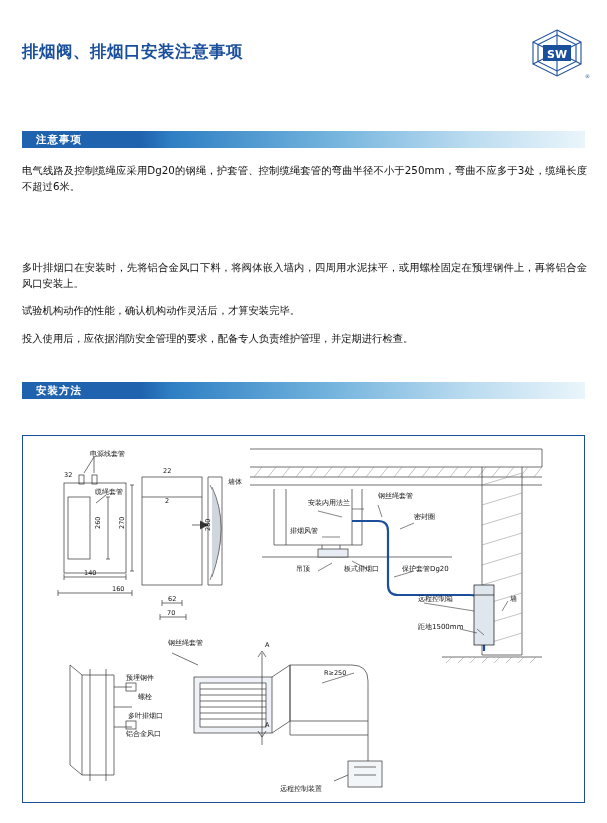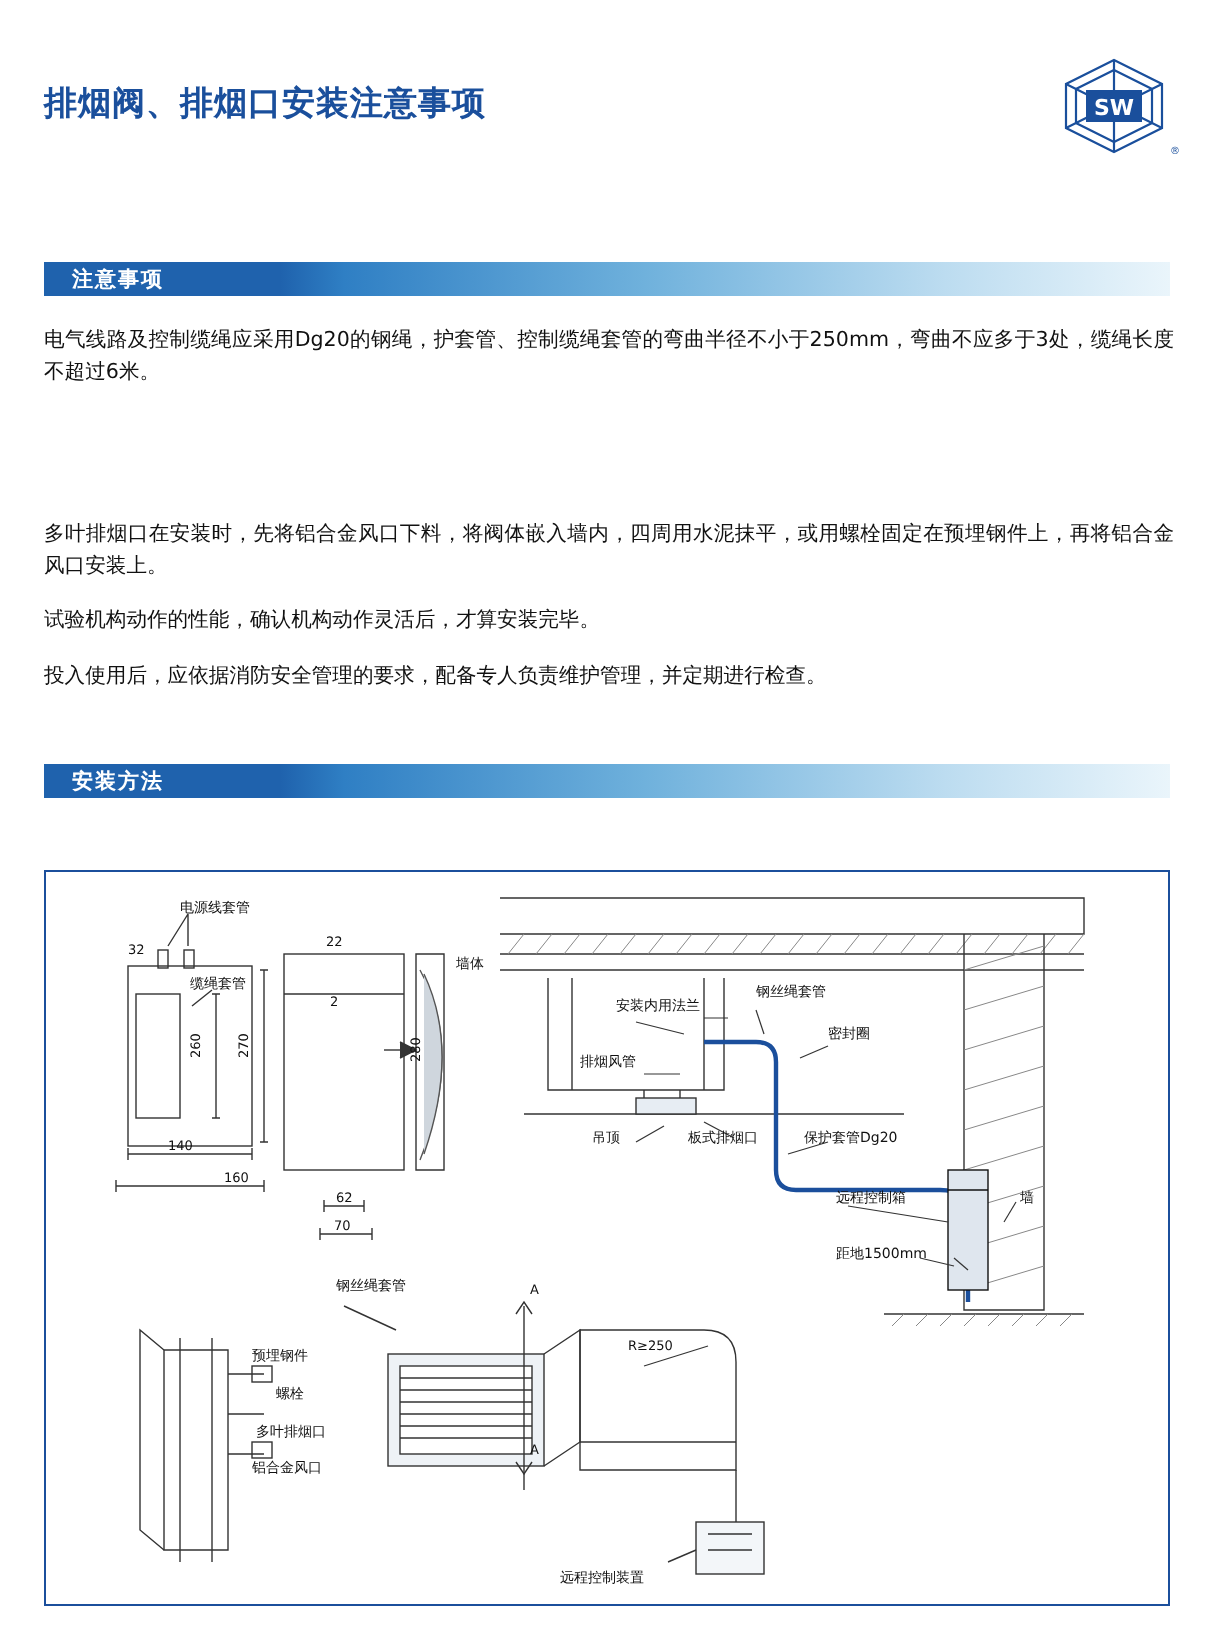--- a/index.html
+++ b/index.html
@@ -294,21 +294,21 @@
     <div class="dg-label" style="left:392px; top:88px;">密封圈</div>
     <div class="dg-label" style="left:268px; top:102px;">排烟风管</div>
     <div class="dg-label" style="left:274px; top:140px;">吊顶</div>
     <div class="dg-label" style="left:322px; top:140px;">板式排烟口</div>
     <div class="dg-label" style="left:380px; top:140px;">保护套管Dg20</div>
     <div class="dg-label" style="left:396px; top:170px;">远程控制箱</div>
     <div class="dg-label" style="left:488px; top:170px;">墙</div>
     <div class="dg-label" style="left:396px; top:198px;">距地1500mm</div>
     <div class="dg-label" style="left:146px; top:214px;">钢丝绳套管</div>
     <div class="dg-label sm" style="left:243px; top:216px;">A</div>
-    <div class="dg-label sm" style="left:292px; top:244px;">R≥250</div>
+    <div class="dg-label sm" style="left:302px; top:244px;">R≥250</div>
     <div class="dg-label" style="left:104px; top:249px;">预埋钢件</div>
     <div class="dg-label" style="left:116px; top:268px;">螺栓</div>
     <div class="dg-label" style="left:106px; top:287px;">多叶排烟口</div>
     <div class="dg-label" style="left:104px; top:305px;">铝合金风口</div>
     <div class="dg-label sm" style="left:243px; top:296px;">A</div>
     <div class="dg-label" style="left:258px; top:360px;">远程控制装置</div>
   </div>
 
 </div>
 

